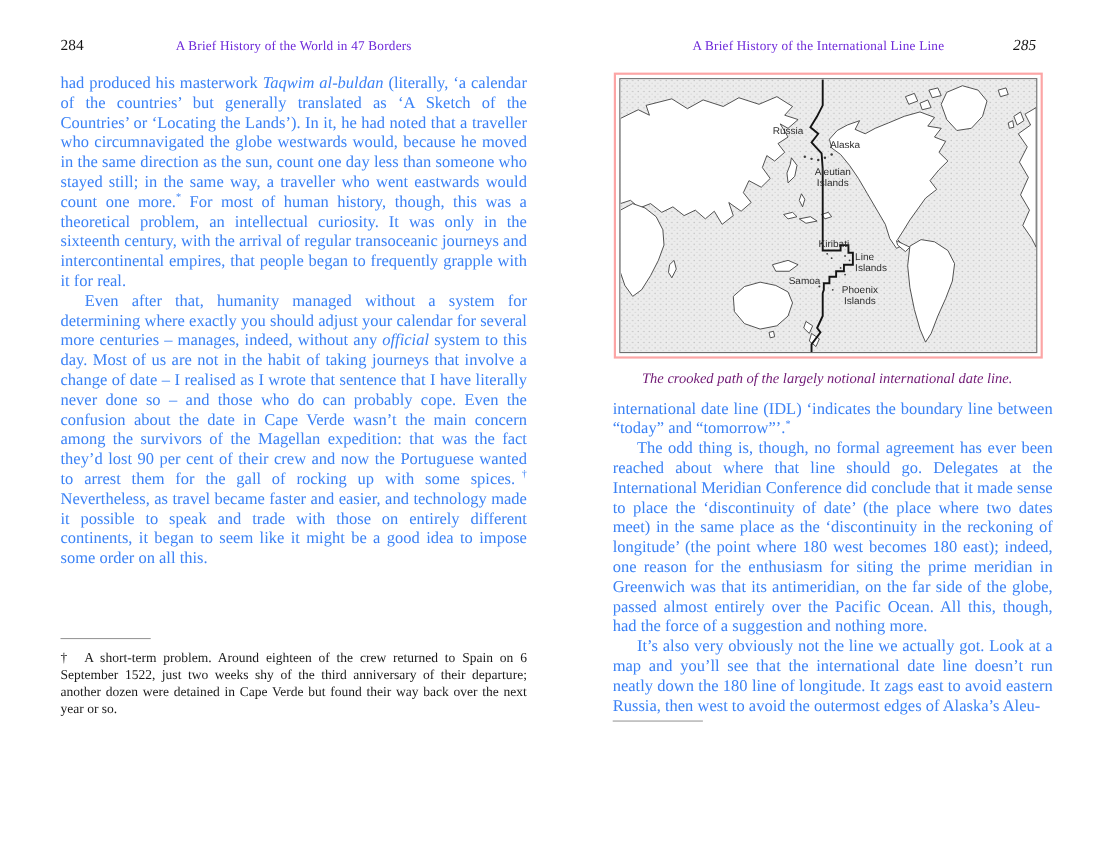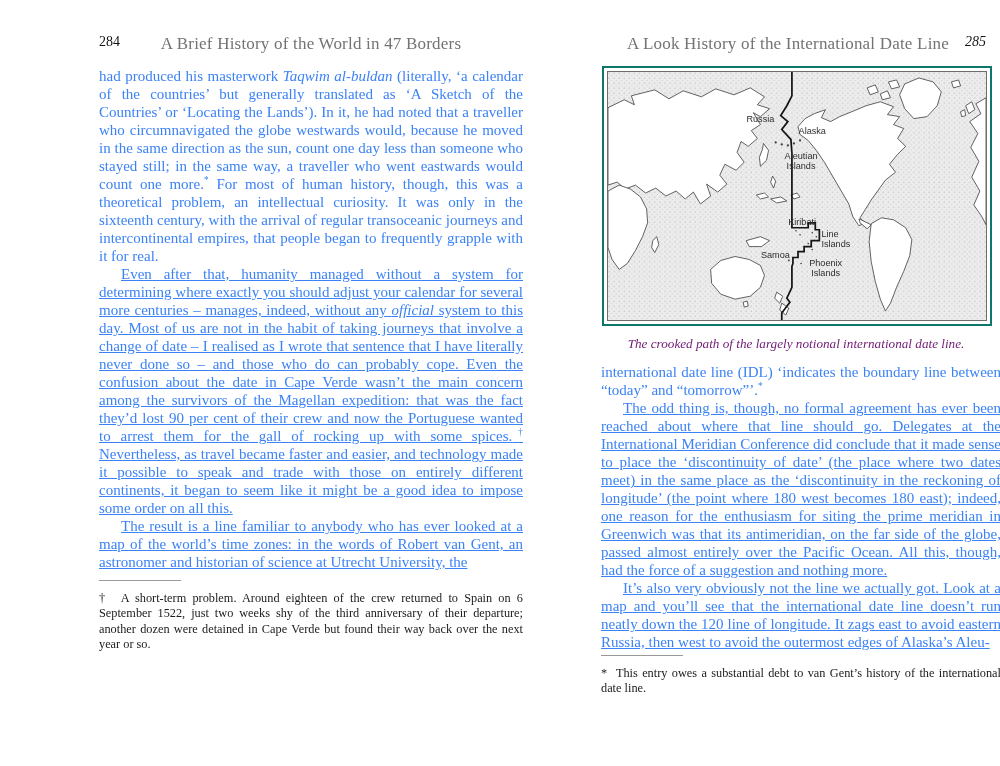--- a/index.html
+++ b/index.html
@@ -1,49 +1,49 @@
 <!DOCTYPE html>
 <html><head>
 <meta charset="utf-8">
 <style>
   html,body{margin:0;padding:0;}
   body{
     width:1000px;height:766px;position:relative;overflow:hidden;
     background:#ffffff;color:#1b1b1b;
     font-family:"Liberation Serif","DejaVu Serif",serif;
   }
-  .abs{position:absolute;margin-left:44px;}
+  .abs{position:absolute;}
   
-  .runhead{font-size:17px;letter-spacing:.2px;color:#737373;}
+  .runhead{font-size:12px;letter-spacing:.2px;color:#6d28d9;}
   .head-left{left:55px;top:34px;width:424px;text-align:center;}
   .head-right{left:557px;top:34px;width:374px;text-align:center;}
   .pagenum{font-size:14px;color:#141414;}
   .pn-left{left:55px;top:34px;}
   .pn-right{left:921px;top:34px;font-style:italic;}
   
   .bodycol p{
     margin:0;text-align:justify;font-size:15px;line-height:18px;
     color:#3b82f6;
   }
-  .bodycol p.indent{text-indent:22px;text-decoration:underline;}
+  .bodycol p.indent{text-indent:22px;}
   .col-left{left:55px;top:67px;width:424px;}
   .col-right{left:557px;top:363px;width:400px;}
   .it{font-style:italic;}
   .sup{vertical-align:super;font-size:0.62em;line-height:0;}
   .sc{font-variant:small-caps;}
   
   .footnotes{font-size:12.3px;line-height:15.4px;}
   .fn-rule{width:82px;border-top:1px solid #9a9a9a;height:0;margin:0 0 10px 0;}
   .footnotes p{margin:0 0 9px 0;text-align:justify;}
   .fn-left{left:55px;top:580px;width:424px;}
   .fn-right{left:557px;top:655px;width:400px;}
   
   .map-frame{
     left:558px;top:66px;width:380px;height:250px;
-    border:2px solid #0f766e;padding:3px;background:#fff;
+    border:2px solid #fca5a5;padding:3px;background:#fff;
   }
   .map-inner{
     width:100%;height:100%;border:1px solid #6e6e6e;box-sizing:border-box;
     overflow:hidden;background:#ececec;
   }
   .map-inner svg{display:block;width:100%;height:100%;}
   .map-caption{
     left:558px;top:336px;width:388px;text-align:center;
     font-style:italic;font-size:13.2px;color:#701a75;
   }
@@ -51,29 +51,28 @@
 </style>
 </head>
 <body>
 
 <div class="abs pagenum pn-left">284</div>
 <div class="abs runhead head-left">A Brief History of the World in 47 Borders</div>
 
 <div class="abs bodycol col-left">
   <p><span>had produced his masterwork </span><span class="it">Taqwim al-buldan</span><span> (literally, ‘a calendar of the countries’ but generally translated as ‘A Sketch of the Countries’ or ‘Locating the Lands’). In it, he had noted that a traveller who circumnavigated the globe westwards would, because he moved in the same direction as the sun, count one day less than someone who stayed still; in the same way, a traveller who went eastwards would count one more.</span><span class="sup">*</span><span> For most of human history, though, this was a theoretical problem, an intellectual curiosity. It was only in the sixteenth century, with the arrival of regular transoceanic journeys and intercontinental empires, that people began to frequently grapple with it for real.</span></p>
   <p class="indent"><span>Even after that, humanity managed without a system for determining where exactly you should adjust your calendar for several more centuries – manages, indeed, without any </span><span class="it">official</span><span> system to this day. Most of us are not in the habit of taking journeys that involve a change of date – I realised as I wrote that sentence that I have literally never done so – and those who do can probably cope. Even the confusion about the date in Cape Verde wasn’t the main concern among the survivors of the Magellan expedition: that was the fact they’d lost 90 per cent of their crew and now the Portuguese wanted to arrest them for the gall of rocking up with some spices.</span><span class="sup">†</span><span> Nevertheless, as travel became faster and easier, and technology made it possible to speak and trade with those on entirely different continents, it began to seem like it might be a good idea to impose some order on all this.</span></p>
-  <p class="indent"><span>The result is a line familiar to anybody who has ever looked at a map of the world’s time zones: in the words of Robert van Gent, an astronomer and historian of science at Utrecht University, the</span></p>
 </div>
 
 <div class="abs footnotes fn-left">
   <div class="fn-rule"></div>
   <p><span>†&nbsp;&nbsp;A short-term problem. Around eighteen of the crew returned to Spain on 6 September 1522, just two weeks shy of the third anniversary of their departure; another dozen were detained in Cape Verde but found their way back over the next year or so.</span></p>
 </div>
 
-<div class="abs runhead head-right">A Look History of the International Date Line</div>
+<div class="abs runhead head-right">A Brief History of the International Line Line</div>
 <div class="abs pagenum pn-right">285</div>
 
 <div class="abs map-frame">
   <div class="map-inner">
     <svg viewBox="0 0 372 250" preserveAspectRatio="none">
       <defs>
         <pattern id="stipple" width="5" height="5" patternUnits="userSpaceOnUse">
           <rect width="5" height="5" fill="#ececec"></rect>
           <circle cx="1" cy="1.2" r="0.65" fill="#bdbdbd"></circle>
           <circle cx="3.4" cy="3.6" r="0.55" fill="#c9c9c9"></circle>
@@ -130,19 +129,18 @@
       </g>
     </svg>
   </div>
 </div>
 
 <div class="abs map-caption">The crooked path of the largely notional international date line.</div>
 
 <div class="abs bodycol col-right">
   <p><span>international date line (IDL) ‘indicates the boundary line between “today” and “tomorrow”’.</span><span class="sup">*</span></p>
   <p class="indent"><span>The odd thing is, though, no formal agreement has ever been reached about where that line should go. Delegates at the International Meridian Conference did conclude that it made sense to place the ‘discontinuity of date’ (the place where two dates meet) in the same place as the ‘discontinuity in the reckoning of longitude’ (the point where 180 west becomes 180 east); indeed, one reason for the enthusiasm for siting the prime meridian in Greenwich was that its antimeridian, on the far side of the globe, passed almost entirely over the Pacific Ocean. All this, though, had the force of a suggestion and nothing more.</span></p>
-  <p class="indent"><span>It’s also very obviously not the line we actually got. Look at a map and you’ll see that the international date line doesn’t run neatly down the 120 line of longitude. It zags east to avoid eastern Russia, then west to avoid the outermost edges of Alaska’s Aleu-</span></p>
+  <p class="indent"><span>It’s also very obviously not the line we actually got. Look at a map and you’ll see that the international date line doesn’t run neatly down the 180 line of longitude. It zags east to avoid eastern Russia, then west to avoid the outermost edges of Alaska’s Aleu-</span></p>
 </div>
 
 <div class="abs footnotes fn-right">
   <div class="fn-rule"></div>
-  <p><span>*&nbsp;&nbsp;This entry owes a substantial debt to van Gent’s history of the international date line.</span></p>
 </div>
 
 </body></html>

